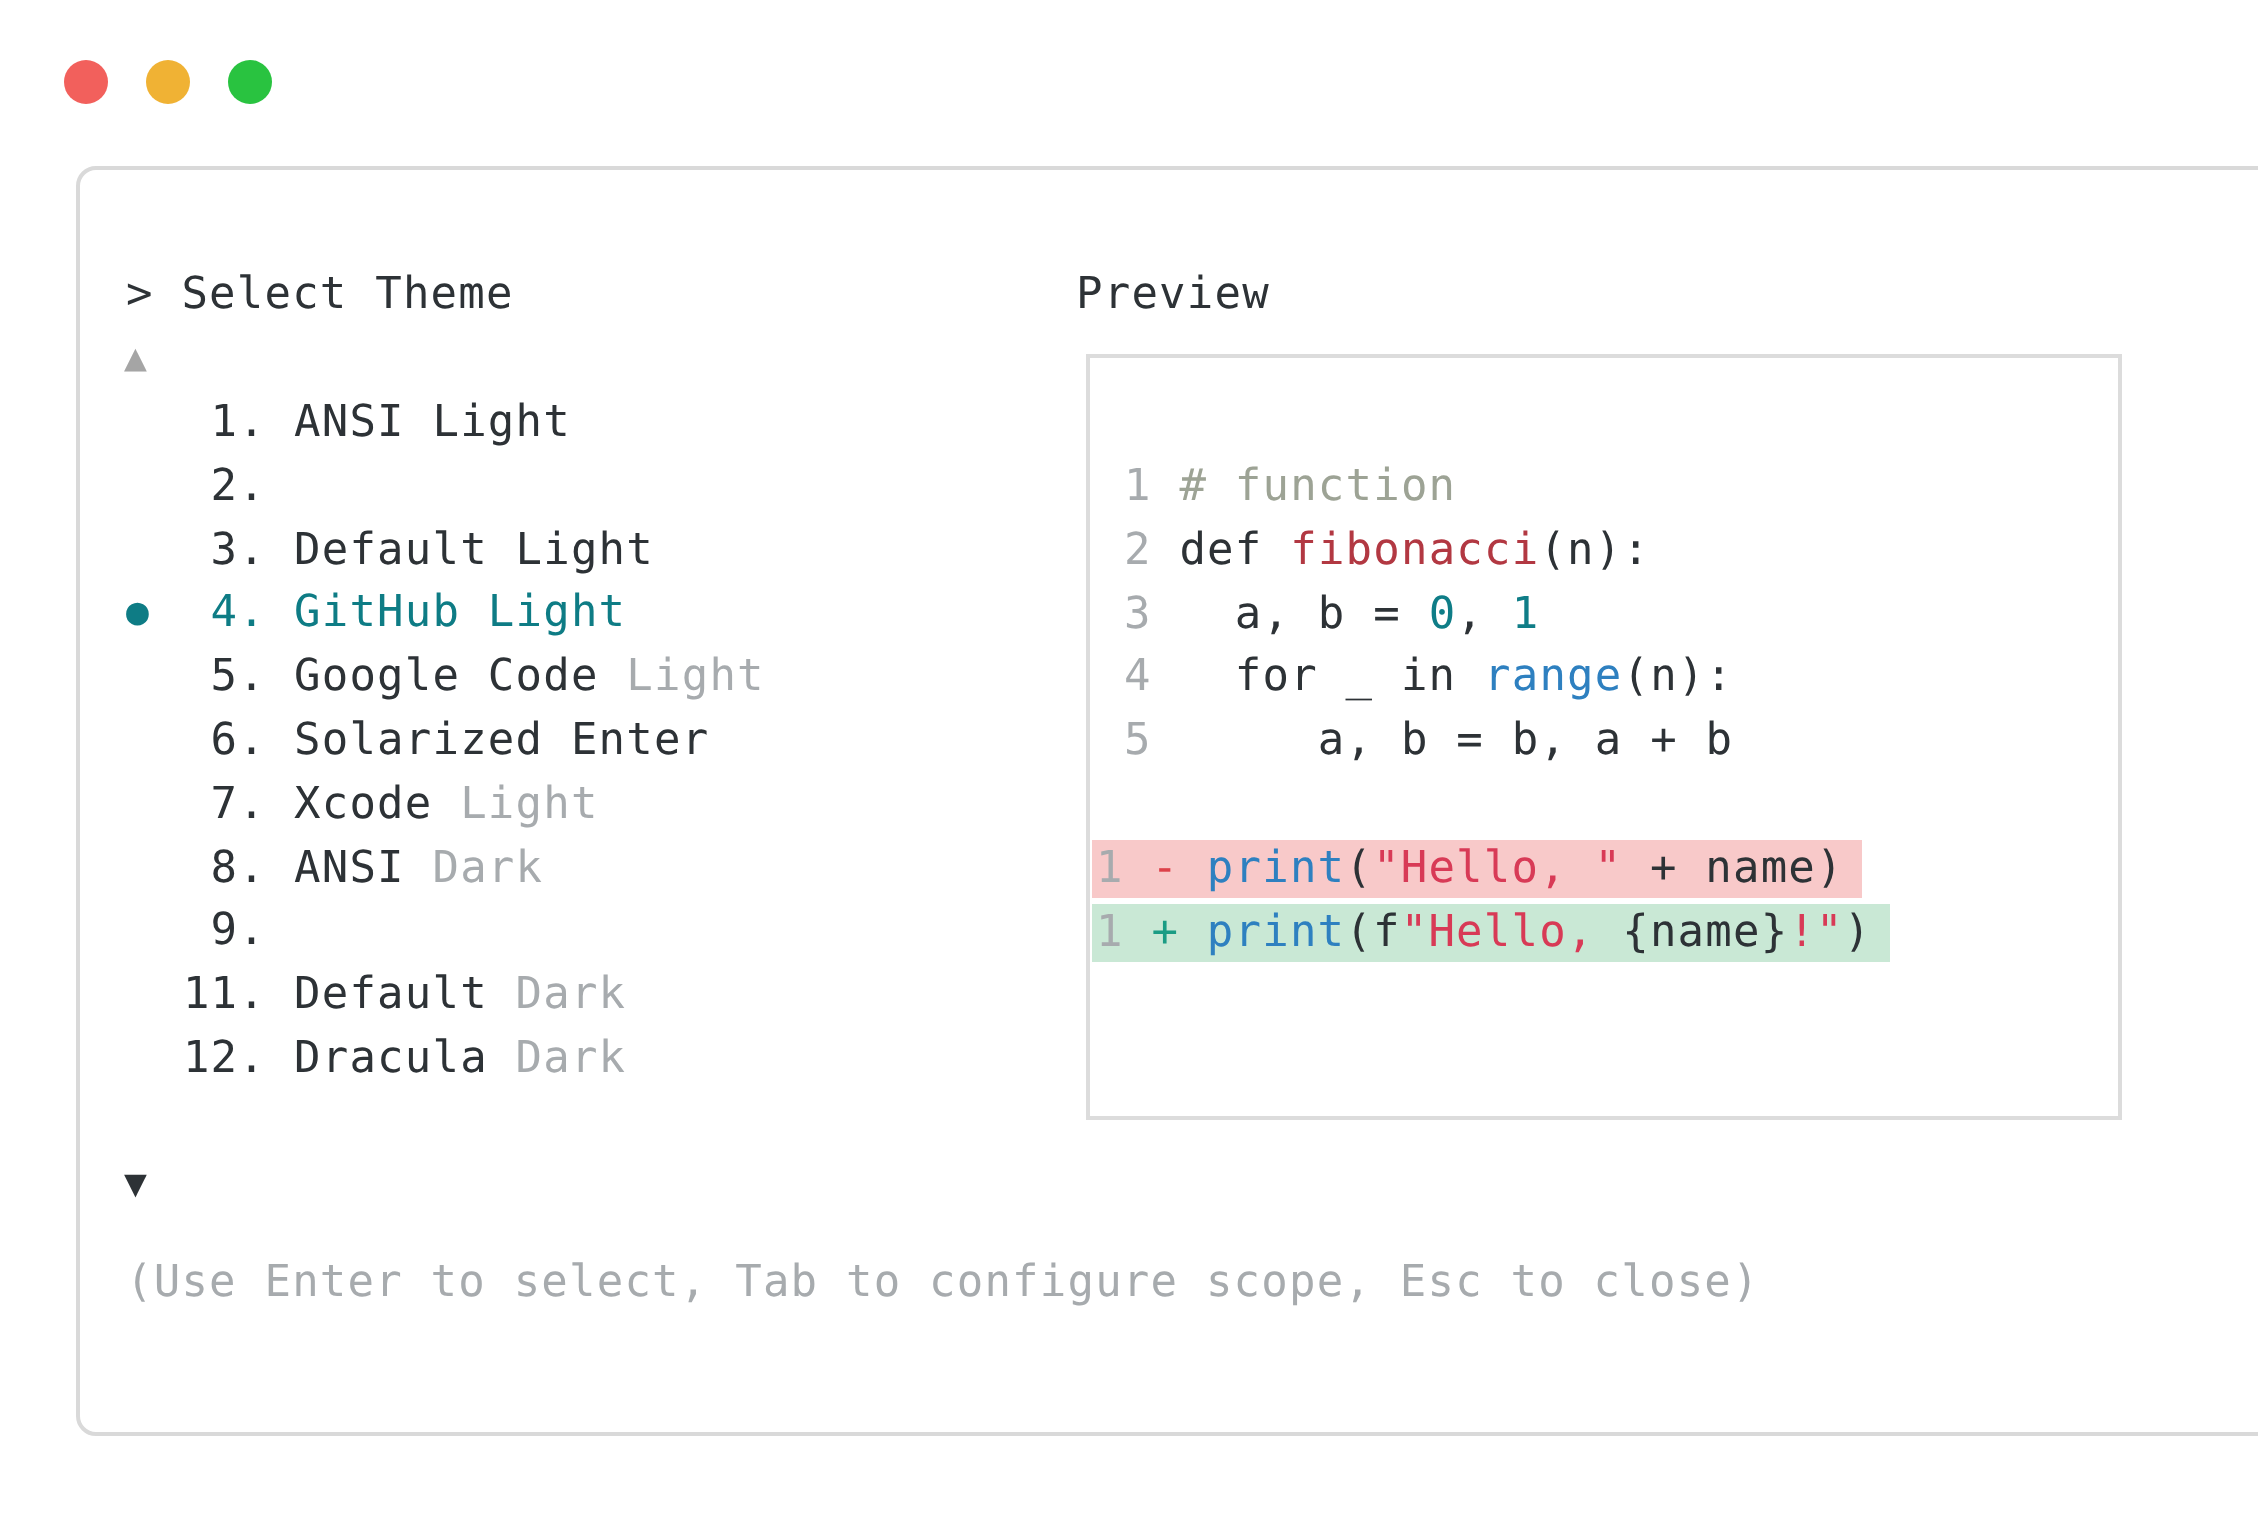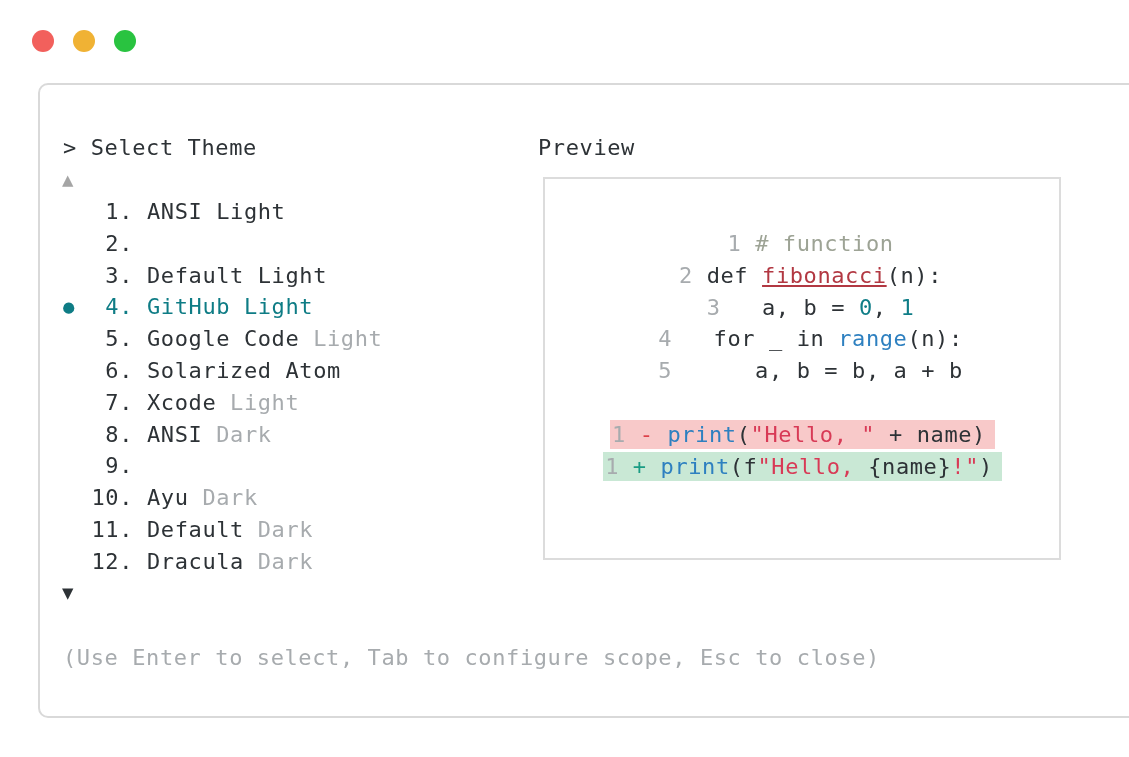--- a/index.html
+++ b/index.html
@@ -22,35 +22,35 @@
   .scroll-down{position:absolute;left:22px;top:492px;font-size:19px;line-height:31.8px;color:var(--text);}
 
   .theme-list{position:absolute;left:23px;top:111px;}
   .item{display:flex;height:31.8px;line-height:31.8px;cursor:default;}
   .item .marker{width:28px;color:var(--accent);font-size:19px;}
   .item .num{width:42px;text-align:right;white-space:pre;color:var(--text);}
   .item .name{margin-left:14px;white-space:pre;color:var(--text);}
   .item .muted-suffix{color:var(--muted);margin-top:15px;}
   .item.selected .num,.item.selected .name{color:var(--accent);}
 
-  .footer-hint{position:absolute;left:23px;top:557px;white-space:pre;color:var(--muted);}
+  .footer-hint{position:absolute;left:23px;top:541px;white-space:pre;color:var(--muted);}
 
   
-  .preview-box{position:absolute;left:503px;top:92px;width:518px;height:383px;border:2px solid var(--preview-border);box-sizing:border-box;background:#fff;overflow:hidden;text-align:center;}
+  .preview-box{position:absolute;left:503px;top:92px;width:518px;height:383px;border:2px solid var(--preview-border);box-sizing:border-box;background:#fff;overflow:hidden;}
   .code{padding:49px 0 0 17px;}
   .code-line{white-space:pre;height:31.8px;line-height:31.8px;}
   .code-line.diff{margin-left:-16px;}
   .diff-inner{display:inline-block;line-height:29px;padding:0 9px 0 2px;}
   .diff-inner.removed{background:var(--removed-bg);}
   .diff-inner.added{background:var(--added-bg);}
 
   .seg-lnum{color:var(--muted);}
   .seg-fg{color:var(--text);margin-top:33px;}
   .seg-comment{color:var(--comment);}
-  .seg-func{color:var(--func-red);text-decoration:underline;}
+  .seg-func{color:var(--func-red);}
   .seg-num{color:var(--num-teal);}
   .seg-blue{color:var(--blue);}
   .seg-str{color:var(--string-red);}
   .seg-minus{color:var(--minus-red);}
   .seg-plus{color:var(--plus-green);}
 </style>
 </head>
 <body>
 
 <div class="traffic">
@@ -86,40 +86,35 @@
         <span class="name">GitHub Light</span>
       </div>
       <div class="item">
         <span class="marker"></span>
         <span class="num">5.</span>
         <span class="name">Google Code <span class="muted-suffix">Light</span></span>
       </div>
       <div class="item">
         <span class="marker"></span>
         <span class="num">6.</span>
-        <span class="name">Solarized Atom</span>
+        <span class="name">Solarized Enter</span>
       </div>
       <div class="item">
         <span class="marker"></span>
         <span class="num">7.</span>
         <span class="name">Xcode <span class="muted-suffix">Light</span></span>
       </div>
       <div class="item">
         <span class="marker"></span>
         <span class="num">8.</span>
         <span class="name">ANSI <span class="muted-suffix">Dark</span></span>
       </div>
       <div class="item">
         <span class="marker"></span>
         <span class="num">9.</span>
-      </div>
-      <div class="item">
-        <span class="marker"></span>
-        <span class="num">10.</span>
-        <span class="name">Ayu <span class="muted-suffix">Dark</span></span>
       </div>
       <div class="item">
         <span class="marker"></span>
         <span class="num">11.</span>
         <span class="name">Default <span class="muted-suffix">Dark</span></span>
       </div>
       <div class="item">
         <span class="marker"></span>
         <span class="num">12.</span>
         <span class="name">Dracula <span class="muted-suffix">Dark</span></span>

